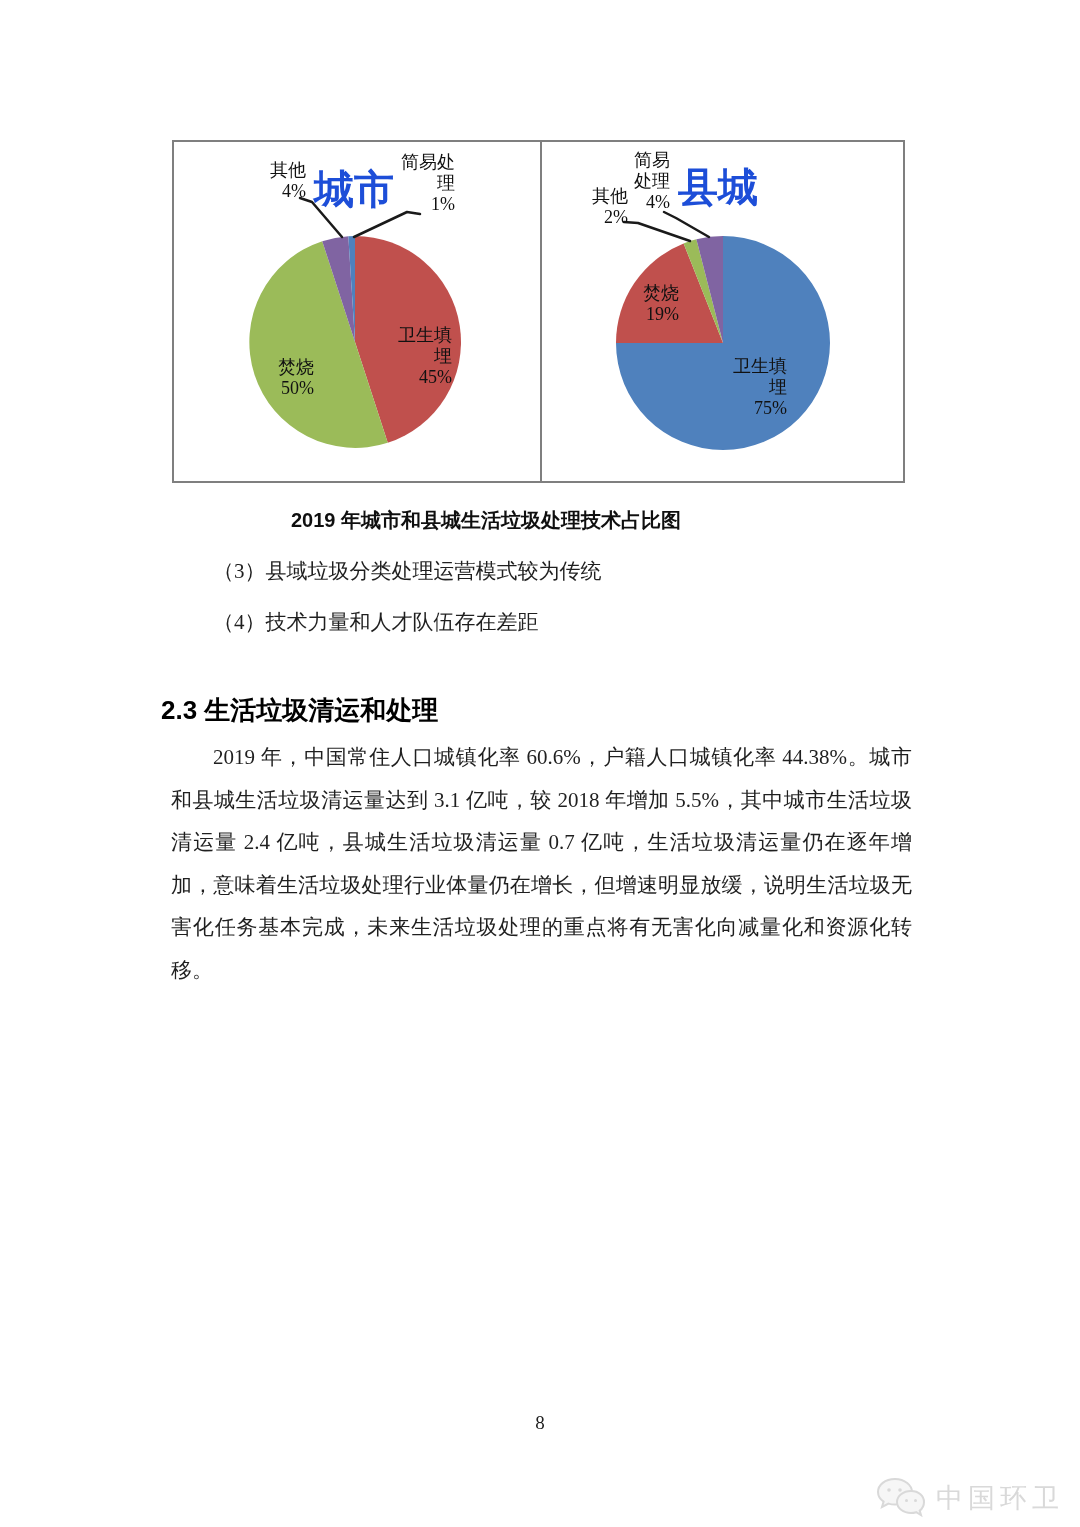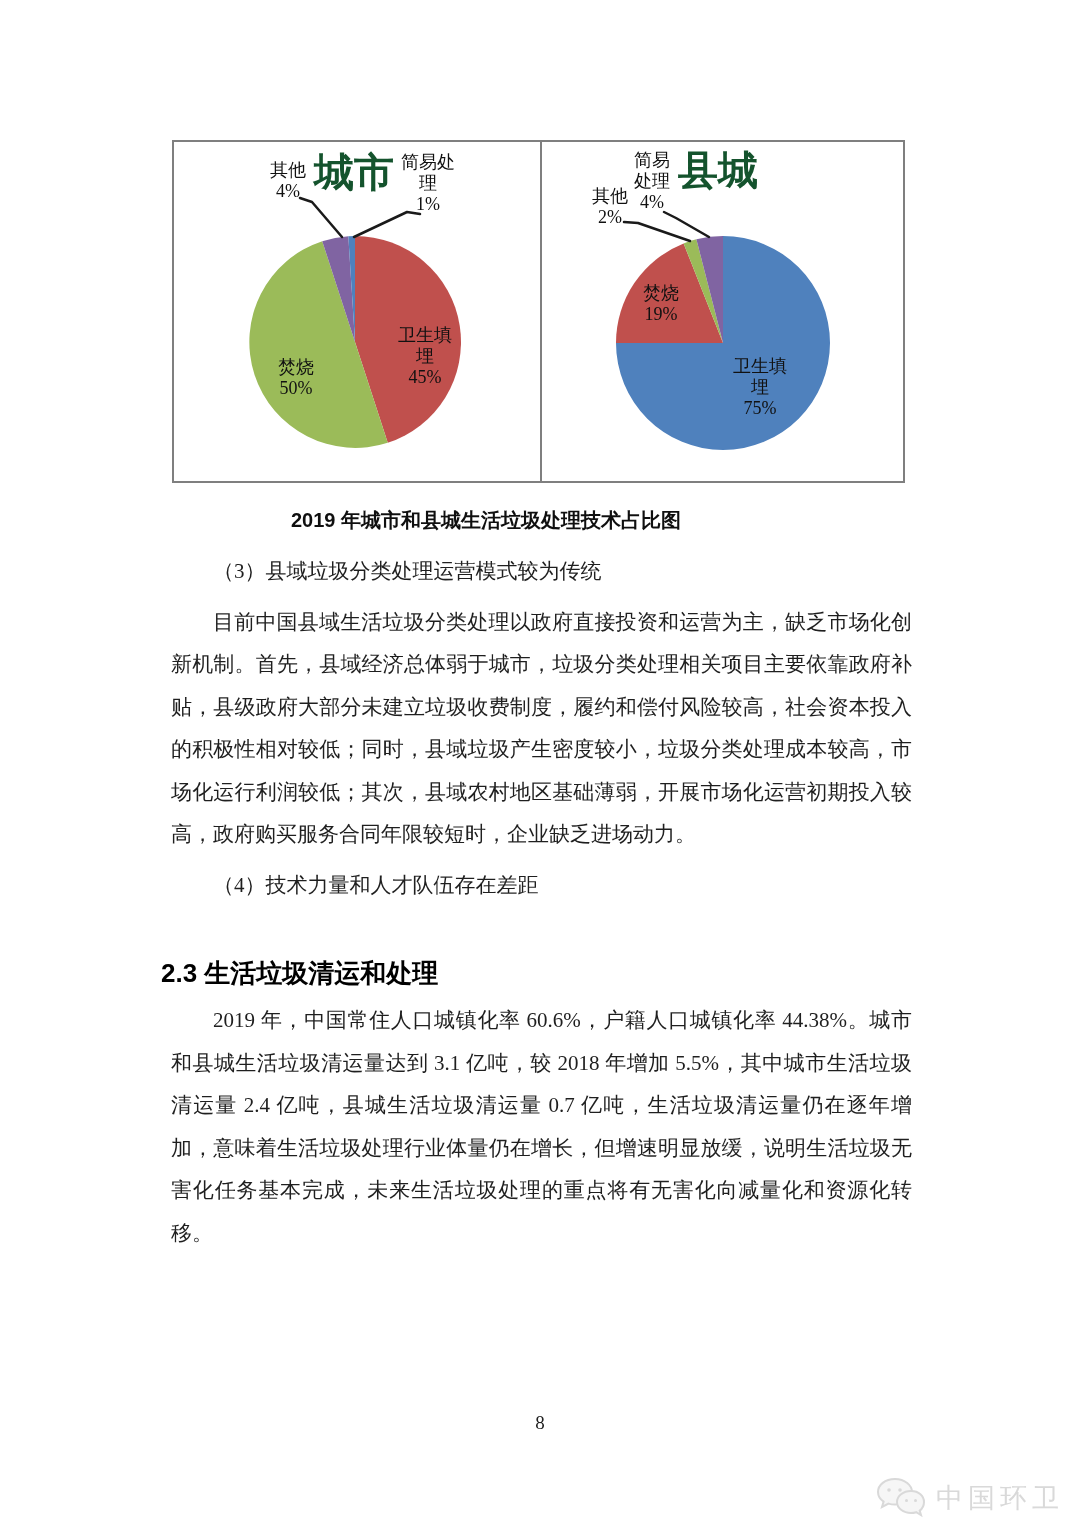--- a/index.html
+++ b/index.html
@@ -10,25 +10,25 @@
   }
   
   .figure{position:absolute;left:172px;top:140px;display:flex;}
   .chart-box{position:relative;width:366px;height:339px;border:2px solid #7f7f7f;background:#fff;}
   .chart-box.right{width:361px;margin-left:-2px;}
   .pie-svg{position:absolute;left:0;top:0;width:100%;height:100%;}
   .callout{fill:none;stroke:#1a1a1a;stroke-width:2.5;stroke-linecap:round;stroke-linejoin:round;}
   .chart-title{
     position:absolute;transform:translateX(-50%);white-space:nowrap;
     font-family:"Liberation Sans","DejaVu Sans",sans-serif;font-weight:bold;
-    font-size:40px;line-height:44px;color:#14532d;
+    font-size:40px;line-height:44px;color:#1d4ed8;margin-top:17px;
   }
   .pie-label{
     position:absolute;transform:translateX(-50%);
-    font-size:18px;line-height:21px;text-align:center;white-space:pre-line;color:#111;
+    font-size:18px;line-height:21px;text-align:right;white-space:pre-line;color:#111;
   }
   
   .figure-caption{
     position:absolute;top:505px;left:0;width:972px;text-align:center;
     font-family:"Liberation Sans","DejaVu Sans",sans-serif;font-weight:bold;
     font-size:20px;line-height:30px;color:#0f0f0f;
   }
   .text-block{position:absolute;left:163px;top:542px;width:757px;}
   .text-block p{margin:8px;font-size:21px;line-height:42.5px;text-align:justify;text-indent:2em;color:#1f1f1f;}
   .section-heading{
@@ -101,21 +101,20 @@
       <div class="pie-label" style="left:218px;top:214px;">卫生填
 埋
 75%</div>
     </div>
   </div>
 
   <div class="figure-caption">2019 年城市和县城生活垃圾处理技术占比图</div>
 
   <div class="text-block">
     <p>（3）县域垃圾分类处理运营模式较为传统</p>
-    <p>目前中国县域生活垃圾分类处理以政府直接投资和运营为主，缺乏市场化创新机制。首先，县域经济总体弱于城市，垃圾分类处理相关项目主要依靠政府补贴，县级政府大部分未建立垃圾收费制度，履约和偿付风险较高，社会资本投入的积极性相对较低；同时，县域垃圾产生密度较小，垃圾分类处理成本较高，市场化运行利润较低；其次，县域农村地区基础薄弱，开展市场化运营初期投入较高，政府购买服务合同年限较短时，企业缺乏进场动力。</p>
     <p>（4）技术力量和人才队伍存在差距</p>
     <h2 class="section-heading">2.3 生活垃圾清运和处理</h2>
     <p>2019 年，中国常住人口城镇化率 60.6%，户籍人口城镇化率 44.38%。城市和县城生活垃圾清运量达到 3.1 亿吨，较 2018 年增加 5.5%，其中城市生活垃圾清运量 2.4 亿吨，县城生活垃圾清运量 0.7 亿吨，生活垃圾清运量仍在逐年增加，意味着生活垃圾处理行业体量仍在增长，但增速明显放缓，说明生活垃圾无害化任务基本完成，未来生活垃圾处理的重点将有无害化向减量化和资源化转移。</p>
   </div>
 
   <div class="page-number">8</div>
 
   <div class="watermark">
     <svg class="wm-icon" width="52" height="42" viewBox="0 0 52 42">
       <g fill="#f6f6f6" stroke="#d9d9d9" stroke-width="2">

